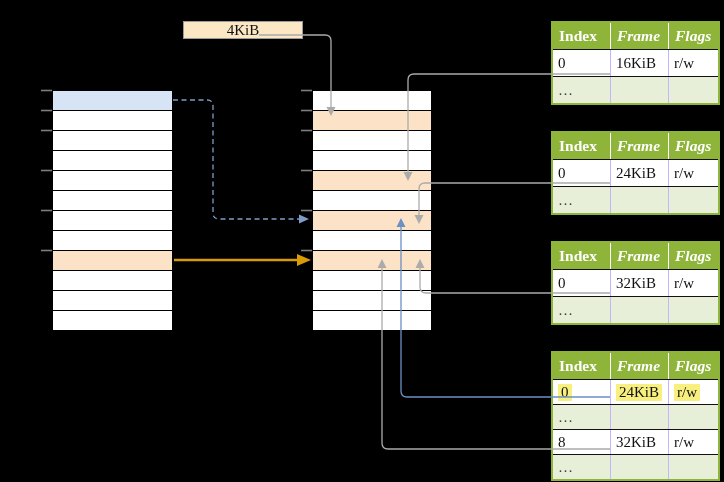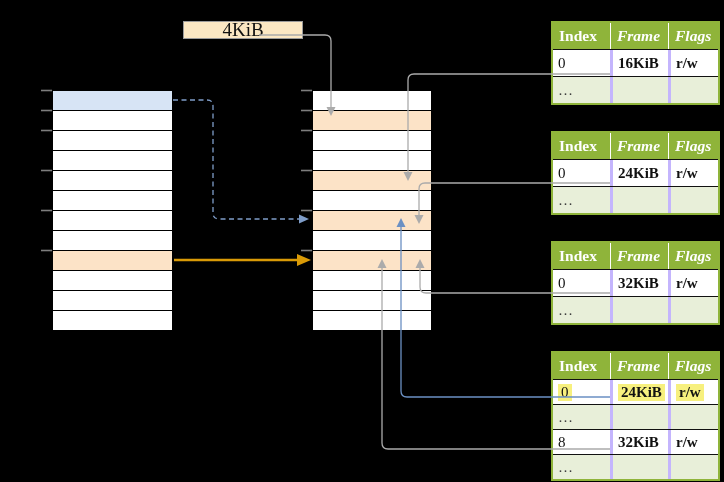--- a/index.html
+++ b/index.html
@@ -21,21 +21,21 @@
   .mrow:last-child{border-bottom:none;}
   .mrow.white{background:#fff;}
   .mrow.blue{background:var(--light-blue,#d7e4f5);}
   .mrow.peach{background:var(--peach,#fce3c7);}
 
   
   .label-box{
     position:absolute;left:183px;top:21px;width:120px;height:18px;
     background:var(--box-cream,#fbe7c3);border:1px solid #9a9a9a;
     box-sizing:border-box;display:flex;align-items:center;justify-content:center;
-    font-size:19px;color:#111;
+    font-size:15px;color:#111;
   }
 
   
   .pt{
     position:absolute;left:551px;width:169px;
     border:2px solid var(--header-green,#8fb43a);
     background:#fff;box-sizing:border-box;font-size:15px;color:#111;
   }
   #pt0{top:21px;} #pt1{top:131px;} #pt2{top:241px;} #pt3{top:351px;}
   .pt-head{
@@ -44,21 +44,21 @@
     height:26px;align-items:center;font-size:15.5px;
   }
   .pt-head span{padding-left:6px;height:100%;display:flex;align-items:center;box-sizing:border-box;}
   .pt-head span + span{border-left:1px solid #fff;font-style:italic;}
   .pt-row{
     display:grid;grid-template-columns:57px 58px 1fr;
     height:26px;border-top:1px solid #111;align-items:stretch;
   }
   #pt3 .pt-row{height:24px;}
   .pt-row .cell{padding-left:5px;display:flex;align-items:center;box-sizing:border-box;}
-  .pt-row .cell + .cell{border-left:3px solid #c4b5fd;font-weight:bold;}
+  .pt-row .cell + .cell{border-left:1px solid #c4b5fd;}
   .pt-row.muted{background:var(--row-green,#e8efd9);color:#3e3e3e;}
   .txt{font-style:normal;}
   .txt.hl{background:var(--highlight-yellow,#f7f07e);padding:0 3px;}
 
   
   svg.connectors{position:absolute;left:0;top:0;pointer-events:none;}
   .c{fill:none;stroke-width:1.3px;}
   .c-gray{stroke:var(--arrow-gray,#ababab);}
   .f-gray{fill:var(--arrow-gray,#ababab);}
   .c-blue{stroke:var(--arrow-blue,#6b90c3);}

